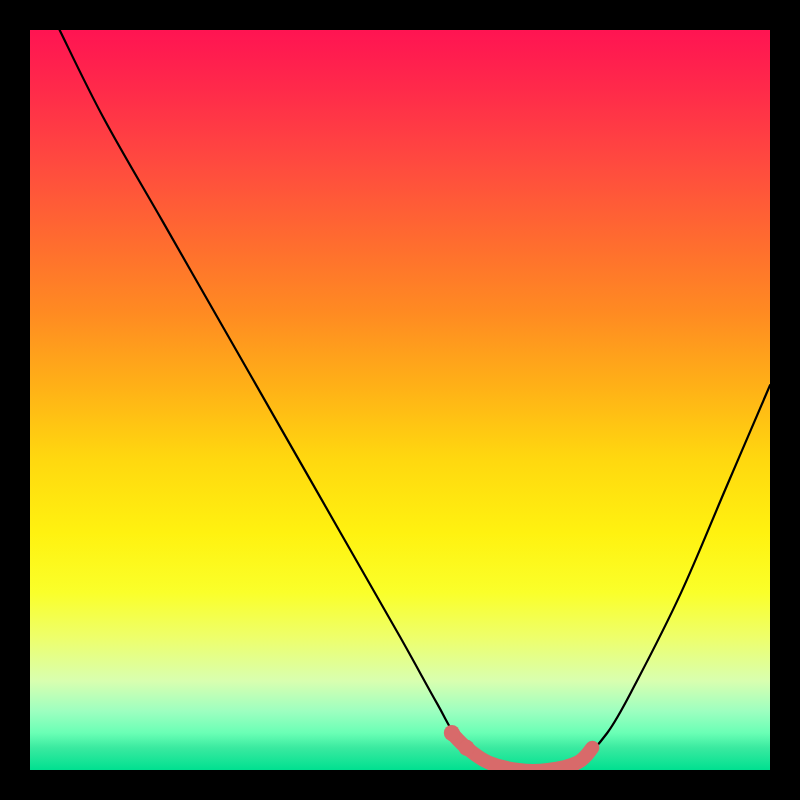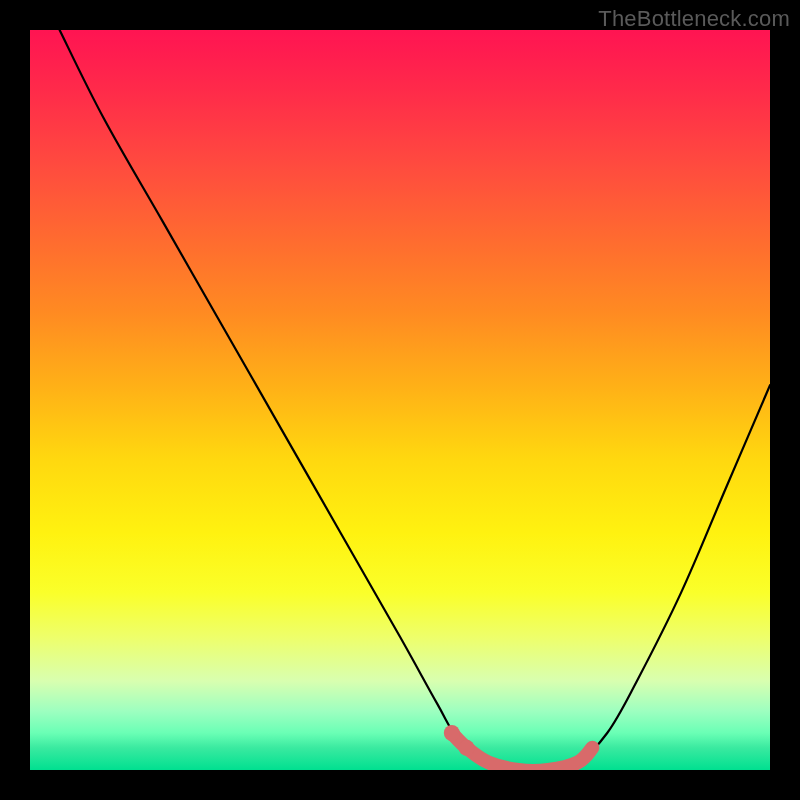--- a/index.html
+++ b/index.html
@@ -49,21 +49,20 @@
     left: 0;
     top: 0;
     width: 740px;
     height: 740px;
   }
 </style>
 </head>
 <body>
 
 <div class="frame">
-  <div class="watermark">TheBottleneck.com</div>
   <div class="plot-area">
     <svg class="curve" viewBox="0 0 740 740" preserveAspectRatio="none">
       <path id="main-curve" fill="none" stroke="#000000" stroke-width="2.2" stroke-linecap="round" d="M 29.6,0 C 37.592,15.983999999999991 55.352000000000004,54.16799999999996 74,88.79999999999995 C 92.648,123.43199999999996 111.88799999999999,155.10399999999998 133.2,192.39999999999998 C 154.512,229.69599999999997 171.088,258.704 192.4,296 C 213.71200000000002,333.296 230.288,362.304 251.60000000000002,399.59999999999997 C 272.91200000000003,436.89599999999996 289.488,465.904 310.8,503.2 C 332.112,540.496 352.68399999999997,576.164 370,606.8 C 387.31600000000003,637.4359999999999 396.34400000000005,654.752 407.00000000000006,673.4 C 417.65600000000006,692.048 419.876,699.7439999999999 429.2,710.4 C 438.524,721.056 448.144,727.272 458.8,732.6 C 469.456,737.928 477.744,738.668 488.40000000000003,740 C 499.05600000000004,741.332 507.344,741.332 518,740 C 528.656,738.668 536.944,739.26 547.6,732.6 C 558.2560000000001,725.94 566.5440000000001,717.652 577.2,703 C 587.856,688.348 593.4799999999999,676.508 606.8,651.2 C 620.12,625.892 635.216,597.0319999999999 651.2,562.4 C 667.1840000000001,527.768 679.6159999999999,496.096 695.5999999999999,458.8 C 711.584,421.504 732.008,373.848 740,355.2"></path>
       <path id="highlight-curve" fill="none" stroke="#d86a6a" stroke-width="14" stroke-linecap="round" stroke-linejoin="round" d="M 421.79999999999995,703 C 424.46399999999994,705.664 429.93999999999994,712.472 436.59999999999997,717.8 C 443.26,723.1279999999999 449.476,728.604 458.8,732.6 C 468.124,736.596 477.744,738.668 488.40000000000003,740 C 499.05600000000004,741.332 507.344,741.332 518,740 C 528.656,738.668 539.6080000000001,736.596 547.6,732.6 C 555.592,728.604 559.736,720.4639999999999 562.4,717.8"></path>
       <g id="highlight-dots">
           <circle cx="421.79999999999995" cy="703" r="8" fill="#d86a6a"></circle>
           <circle cx="436.59999999999997" cy="717.8" r="8" fill="#d86a6a"></circle>
         </g>
     </svg>
   </div>

